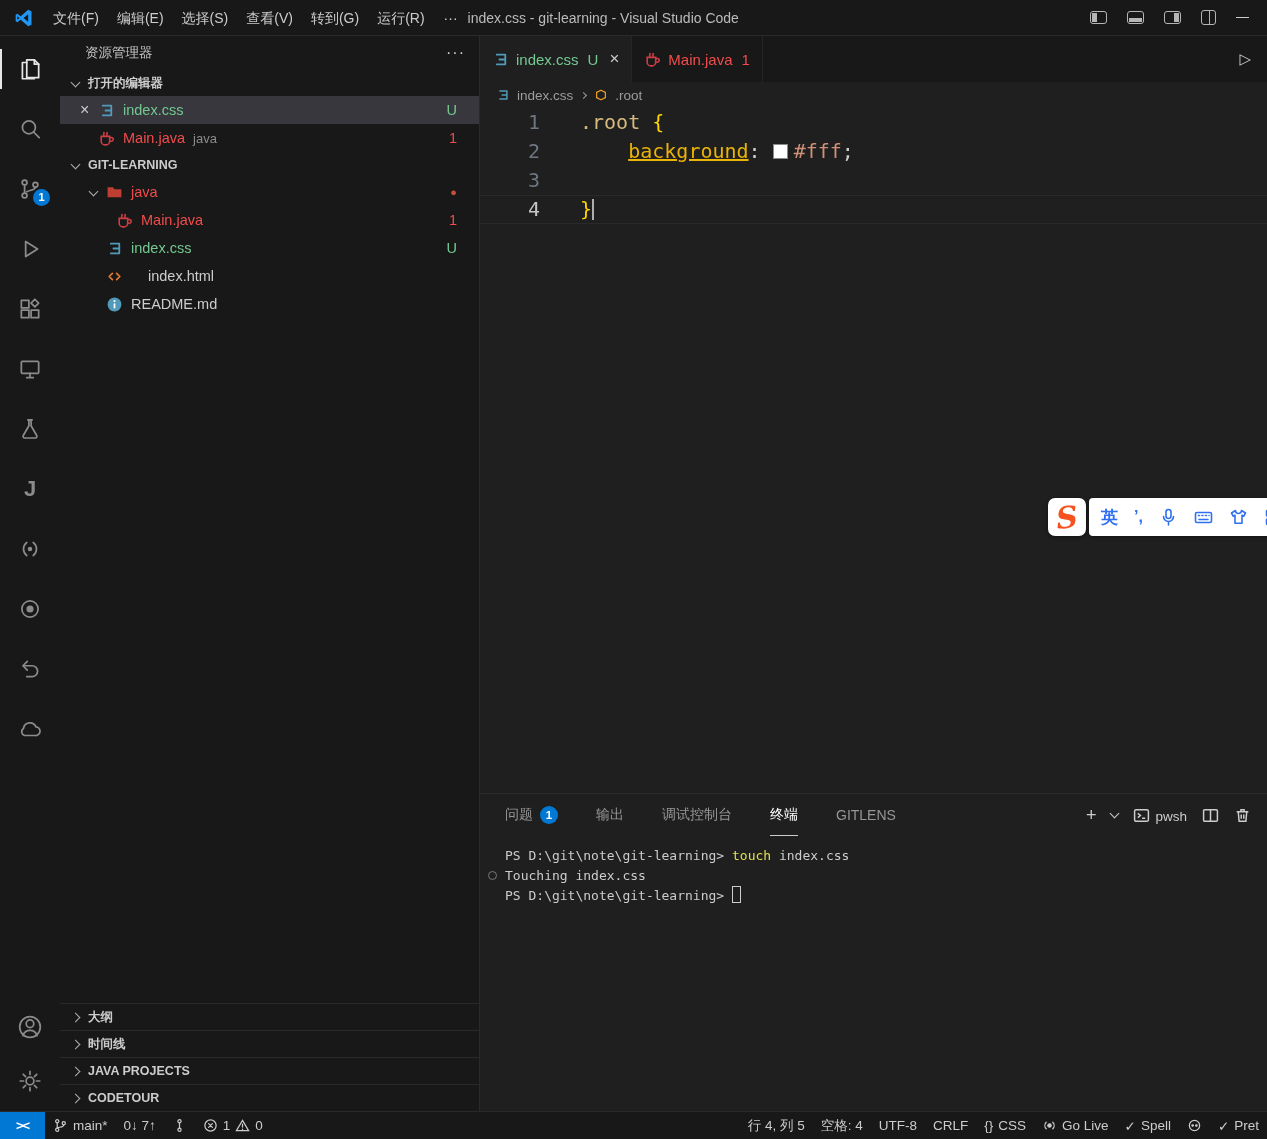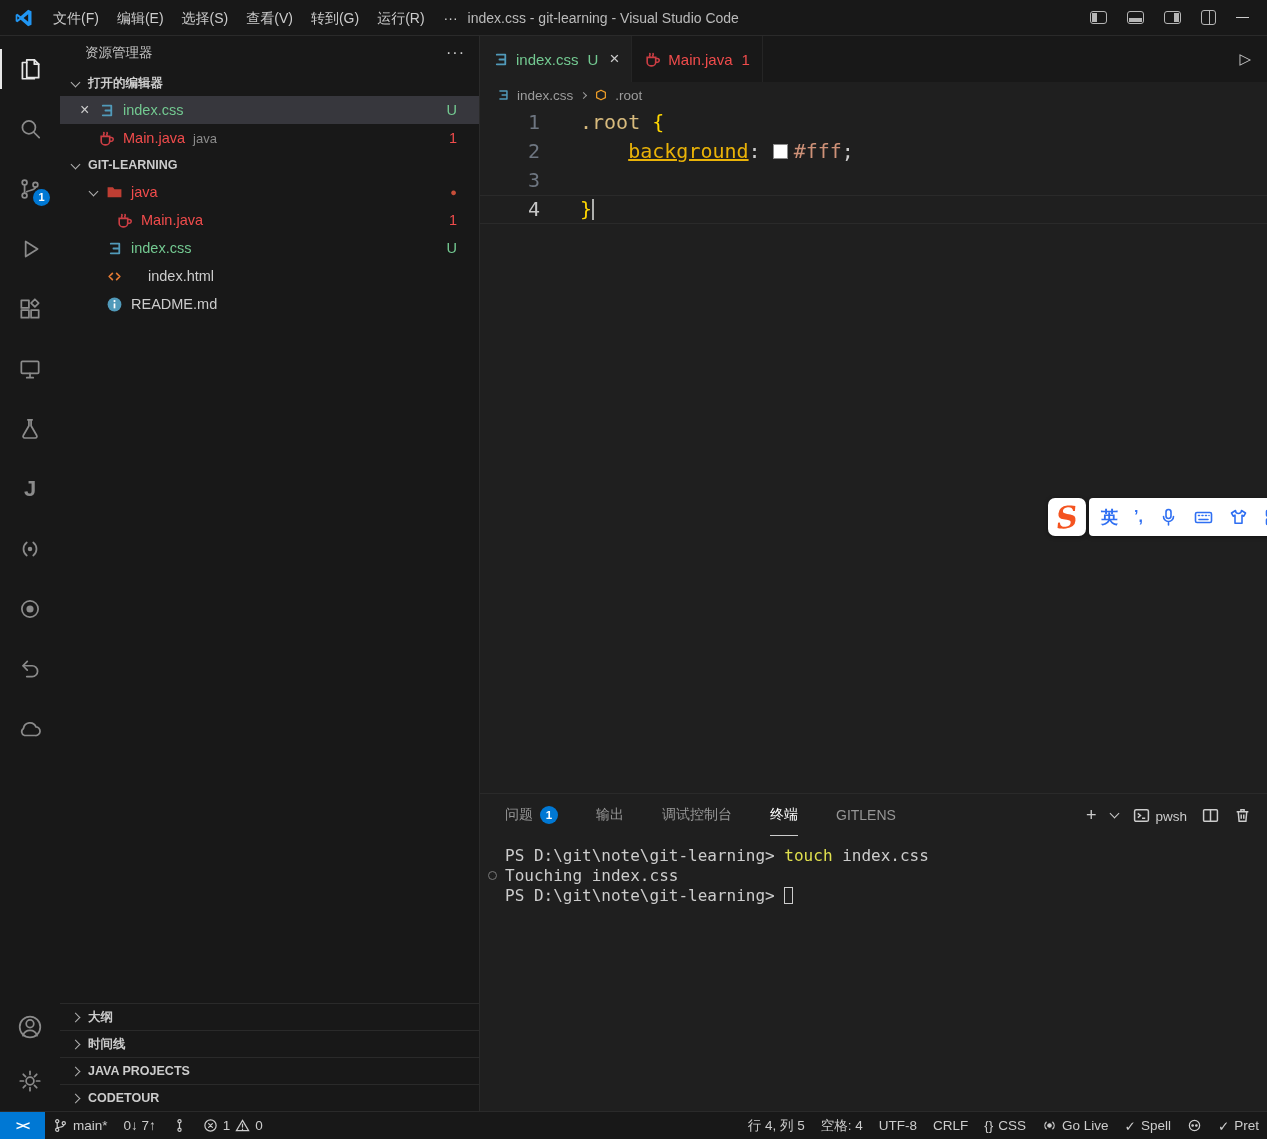--- a/index.html
+++ b/index.html
@@ -96,21 +96,21 @@
   .panel-tabs { height:42px; display:flex; align-items:center; padding:0 16px 0 25px; gap:38px; font-size:14px; color:#969696; flex:none; }
   .ptab { display:flex; align-items:center; gap:7px; height:100%; cursor:pointer; }
   .ptab.active { color:#ffffff; box-shadow:inset 0 -1px 0 #cccccc; }
   .pbadge { min-width:18px; height:18px; border-radius:9px; background:#0078d4; color:#fff; font-size:11.5px; line-height:18px; text-align:center; font-weight:bold; }
   .panel-actions { margin-left:auto; display:flex; align-items:center; gap:15px; color:#cccccc; }
   .pa-plus { font-size:18px; cursor:pointer; }
   .pa-chev { width:7px; height:7px; border-right:1.6px solid #ccc; border-bottom:1.6px solid #ccc; transform:rotate(45deg); margin-top:-3px; cursor:pointer; }
   .pa-ico { cursor:pointer; display:flex; align-items:flex-end; gap:5px; }
   .pa-ico svg { width:17px; height:17px; stroke:#cccccc; fill:none; stroke-width:1.4; }
   .pwsh-label { font-size:13.5px; color:#cccccc; }
-  .terminal { padding:10px 0 0 25px; font-family:"DejaVu Sans Mono","Liberation Mono",monospace; font-size:16px; line-height:20px; color:#cccccc; flex:1; cursor:text; }
+  .terminal { padding:10px 0 0 25px; font-family:"DejaVu Sans Mono","Liberation Mono",monospace; font-size:13px; line-height:20px; color:#cccccc; flex:1; cursor:text; }
   .term-line { white-space:pre; position:relative; }
   .t-cmd { color:#e0e04e; }
   .term-deco { position:absolute; left:-17px; top:5px; width:9px; height:9px; border:1.6px solid #787878; border-radius:50%; }
   .t-cursor { display:inline-block; width:9px; height:17px; border:1px solid #cccccc; vertical-align:-3px; }
 
   
   .statusbar { height:28px; background:#181818; border-top:1px solid #2a2a2a; display:flex; align-items:center; font-size:13.5px; color:#cccccc; flex:none; overflow:hidden; }
   .sb-item { display:flex; align-items:center; gap:5px; padding:0 8px; height:100%; cursor:pointer; white-space:nowrap; }
   .sb-item svg { width:15px; height:15px; stroke:#cccccc; fill:none; stroke-width:1.3; stroke-linecap:round; }
   .remote { width:45px; background:#0078d4; color:#ffffff; justify-content:center; font-weight:bold; letter-spacing:-1px; font-size:13px; }

